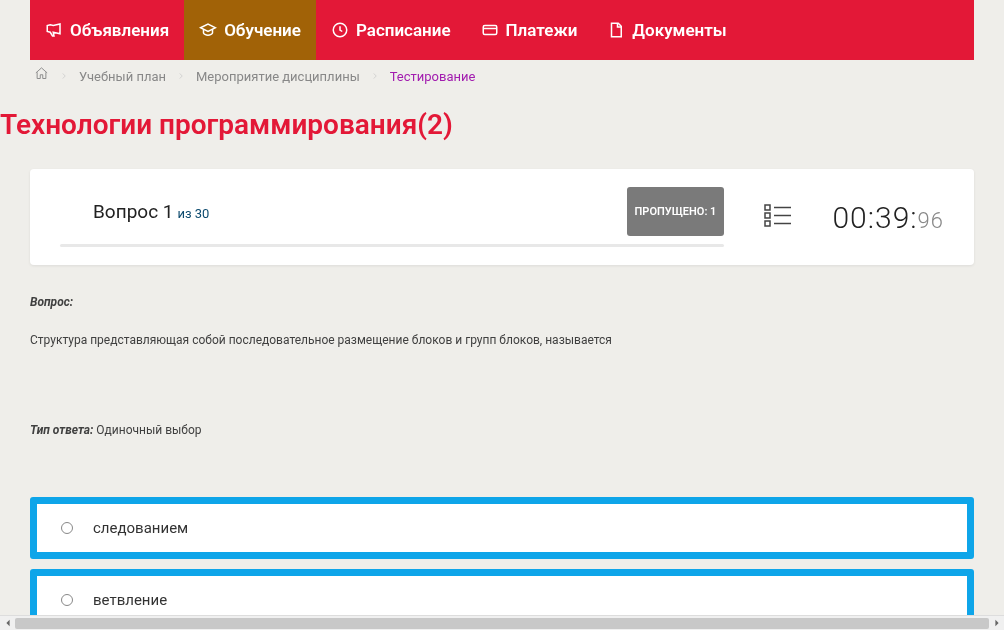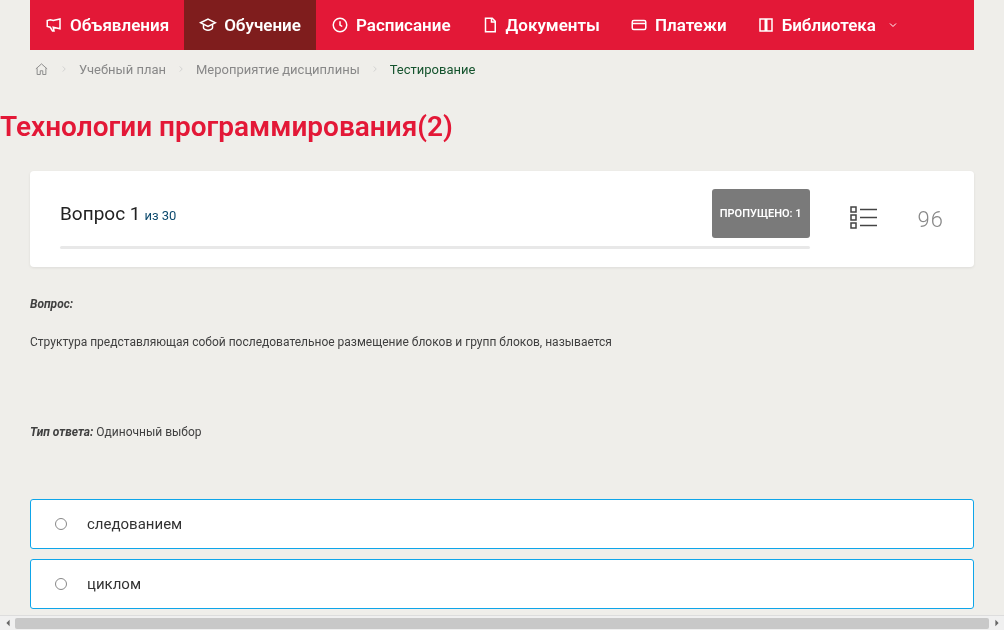--- a/index.html
+++ b/index.html
@@ -18,35 +18,35 @@
     .scroll-wrap {
       height: 615px;
       overflow-y: auto;
       overflow-x: auto;
     }
     
     .nav-bar {
       background: #e31837;
       display: flex;
       margin: 0 30px;
-      height: 50px;
+      height: 60px;
       align-items: stretch;
     }
     .nav-item {
       display: flex;
       align-items: center;
       color: #fff;
       padding: 0 15px;
       font-size: 17px;
       font-weight: 600;
       cursor: pointer;
       gap: 7px;
     }
     .nav-item.active {
-      background: #7f1d1d;
+      background: #a16207;
     }
     .nav-icon {
       display: inline-flex;
       width: 18px;
       height: 18px;
       align-items: center;
       justify-content: center;
     }
     .nav-icon svg {
       width: 18px;
@@ -56,32 +56,32 @@
       stroke-width: 2;
     }
     .chevron-down {
       width: 12px;
       height: 12px;
       margin-left: 4px;
     }
     
     .breadcrumb {
       display: flex;
-      align-items: flex-start;
-      padding: 12px 34px;
+      align-items: flex-end;
+      padding: 6px 34px;
       gap: 10px;
       font-size: 13px;
       color: #888;
     }
     .breadcrumb-link {
       color: #888;
       cursor: pointer;
     }
     .breadcrumb-current {
-      color: #14532d;
+      color: #a21caf;
     }
     .breadcrumb-sep {
       color: #ccc;
     }
     .breadcrumb-home {
       color: #888;
       cursor: pointer;
     }
     .breadcrumb-home svg {
       width: 15px;
@@ -122,20 +122,21 @@
     }
     .question-title-row {
       display: flex;
       align-items: center;
       justify-content: space-between;
     }
     .question-number {
       font-size: 19px;
       font-weight: 400;
       color: #222;
+      margin-left: 33px;
     }
     .question-total {
       font-size: 13px;
       color: #0c4a6e;
       font-weight: 400;
     }
     .skipped-badge {
       background: #7a7a7a;
       color: #fff;
       font-size: 11px;
@@ -195,21 +196,21 @@
       font-weight: 700;
     }
     
     .answer-list {
       padding: 58px 30px 0 30px;
       display: flex;
       flex-direction: column;
       gap: 10px;
     }
     .answer-option {
-      border: 1px solid #0ea5e9;
+      border: 7px solid #0ea5e9;
       background: #fff;
       border-radius: 3px;
       padding: 15px 0 15px 56px;
       position: relative;
       cursor: pointer;
       font-size: 15px;
       color: #333;
     }
     .answer-radio {
       position: absolute;
@@ -291,47 +292,34 @@
         <svg viewBox="0 0 24 24">
             <circle cx="12" cy="12" r="9"></circle>
             <path d="M12 7v5l3 2"></path>
           </svg>
       </span>
       <span>Расписание</span>
     </div>
     <div class="nav-item">
       <span class="nav-icon">
         <svg viewBox="0 0 24 24">
+            <rect x="3" y="6" width="18" height="12" rx="2"></rect>
+            <path d="M3 10h18"></path>
+          </svg>
+      </span>
+      <span>Платежи</span>
+    </div>
+    <div class="nav-item">
+      <span class="nav-icon">
+        <svg viewBox="0 0 24 24">
             <path d="M6 3h9l4 4v14H6z"></path>
             <path d="M14 3v5h5"></path>
           </svg>
       </span>
       <span>Документы</span>
-    </div>
-    <div class="nav-item">
-      <span class="nav-icon">
-        <svg viewBox="0 0 24 24">
-            <rect x="3" y="6" width="18" height="12" rx="2"></rect>
-            <path d="M3 10h18"></path>
-          </svg>
-      </span>
-      <span>Платежи</span>
-    </div>
-    <div class="nav-item">
-      <span class="nav-icon">
-        <svg viewBox="0 0 24 24">
-            <path d="M4 4h7v16H4zM13 4h7v16h-7z"></path>
-          </svg>
-      </span>
-      <span>Библиотека</span>
-      <span class="nav-icon chevron-down">
-        <svg viewBox="0 0 24 24">
-            <path d="M6 9l6 6 6-6"></path>
-          </svg>
-      </span>
     </div>
   </div>
 
   <div class="breadcrumb">
     <span class="breadcrumb-home">
       <svg viewBox="0 0 24 24">
           <path d="M3 11l9-8 9 8M5 10v10h5v-6h4v6h5V10"></path>
         </svg>
     </span>
     <span class="breadcrumb-sep">
@@ -371,42 +359,39 @@
       <svg viewBox="0 0 28 24">
         <rect x="1" y="2" width="5" height="5"></rect>
         <line x1="10" y1="4.5" x2="27" y2="4.5"></line>
         <rect x="1" y="10" width="5" height="5"></rect>
         <line x1="10" y1="12.5" x2="27" y2="12.5"></line>
         <rect x="1" y="18" width="5" height="5"></rect>
         <line x1="10" y1="20.5" x2="27" y2="20.5"></line>
       </svg>
     </div>
     <div class="timer">
+      <span>00:39:</span>
         <span class="timer-seconds">96</span>
     </div>
   </div>
 
   <div class="question-body">
     <div>
       <span class="question-label">Вопрос:</span>
     </div>
     <div class="question-text">Структура представляющая собой последовательное размещение блоков и групп блоков, называется</div>
     <div class="answer-type-row">
       <span class="answer-type-label">Тип ответа:</span><span> Одиночный выбор</span>
     </div>
   </div>
 
   <div class="answer-list">
     <div class="answer-option">
       <span class="answer-radio"></span>
       <span>следованием</span>
-    </div>
-    <div class="answer-option">
-      <span class="answer-radio"></span>
-      <span>циклом</span>
     </div>
     <div class="answer-option">
       <span class="answer-radio"></span>
       <span>ветвление</span>
     </div>
   </div>
 
 </div>
 
 <div class="hscroll">

